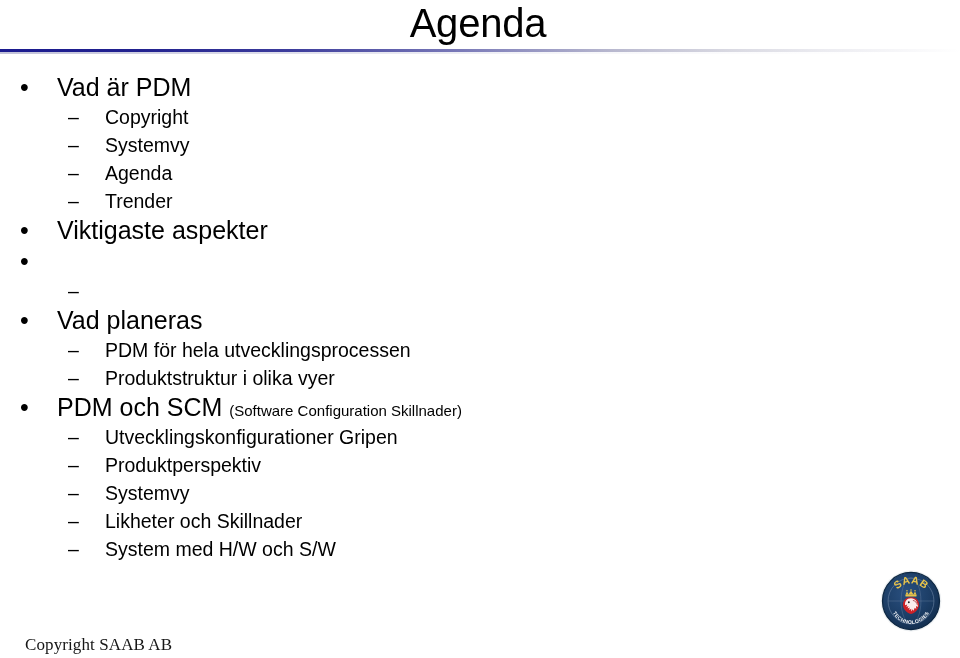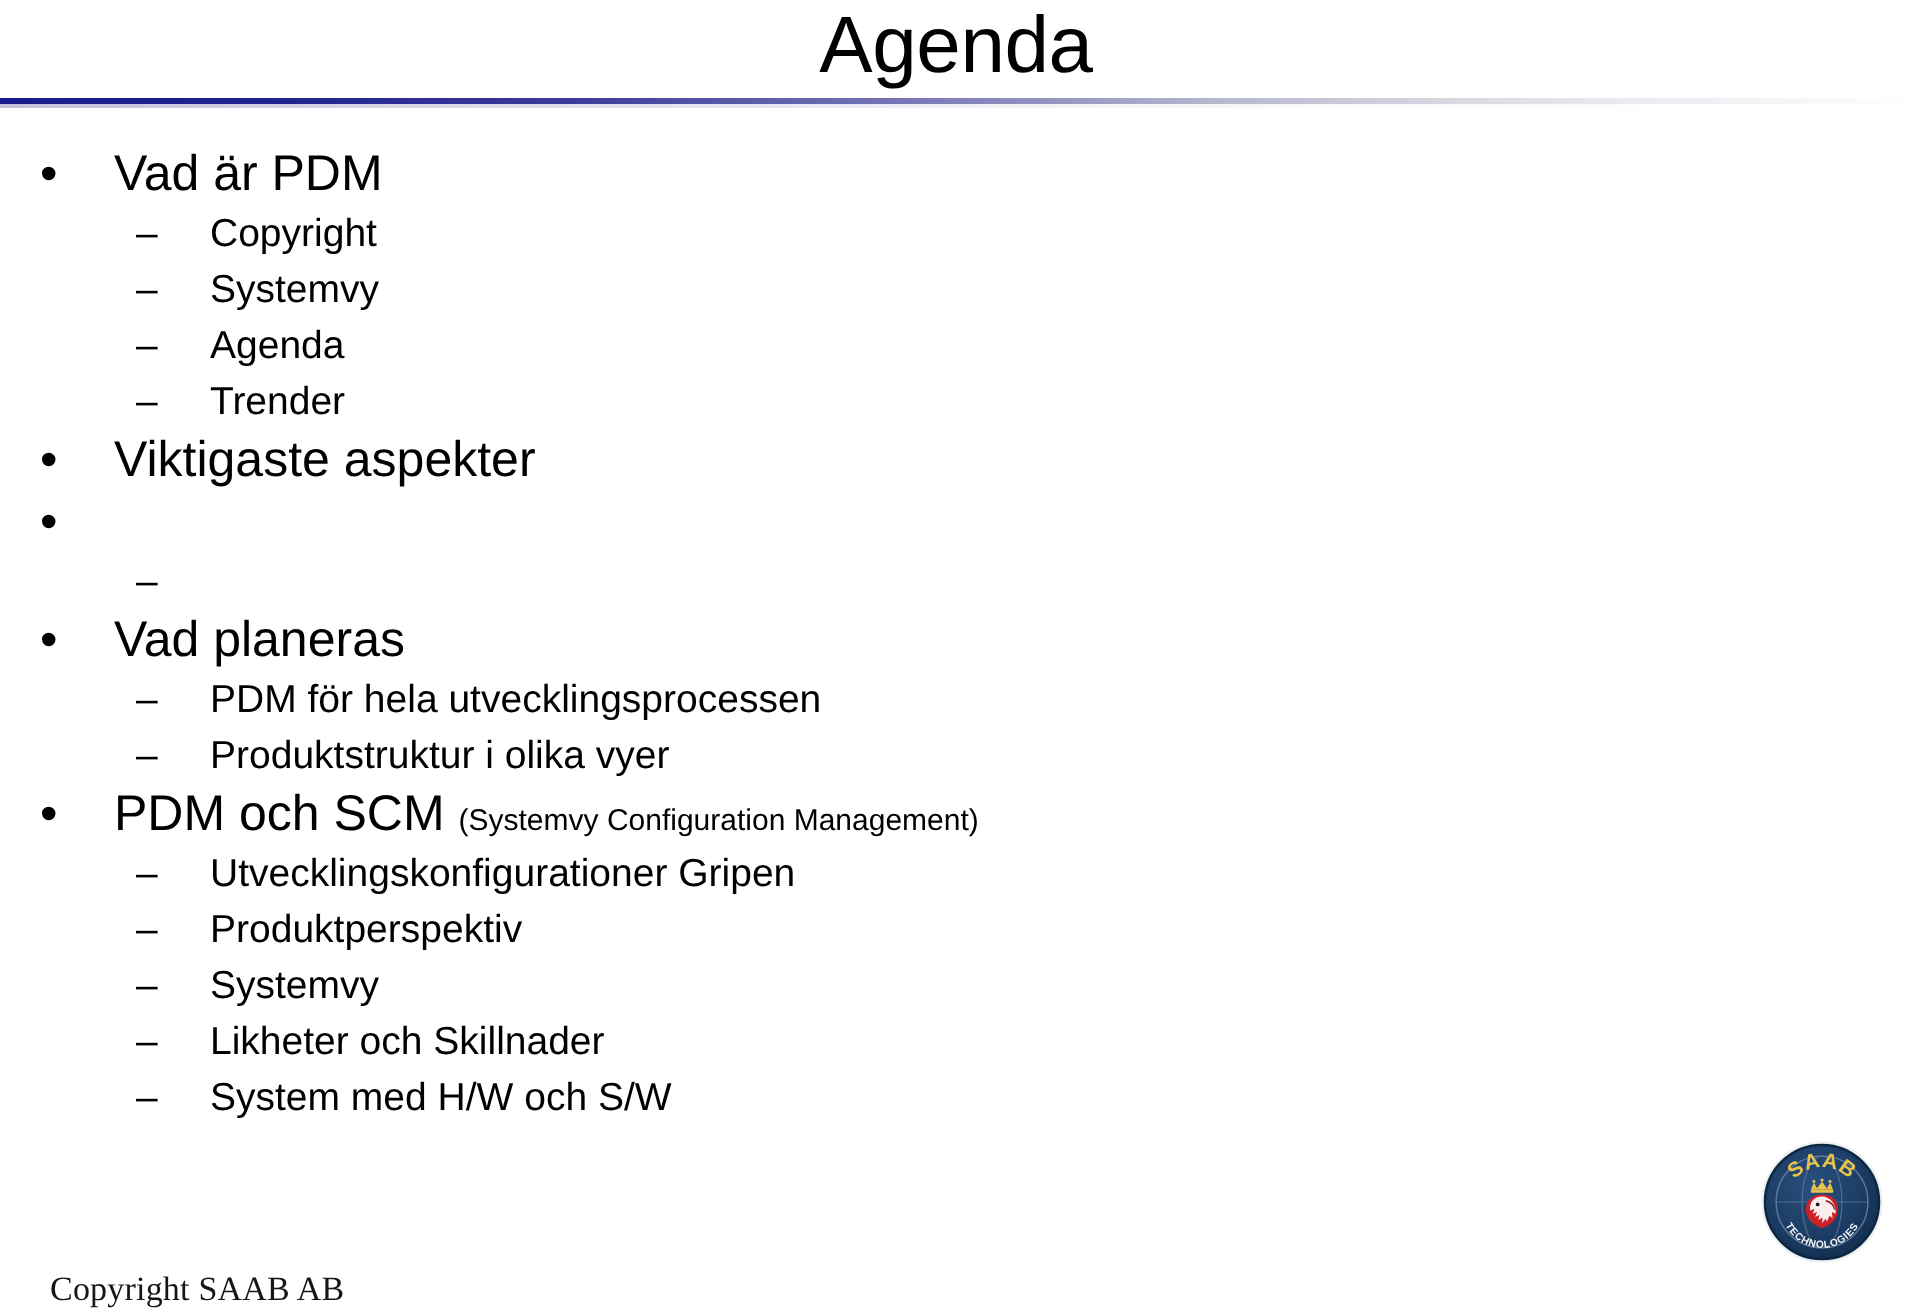--- a/index.html
+++ b/index.html
@@ -145,21 +145,21 @@
     <div class="row lvl2"><span class="marker">–</span><span class="label">Copyright</span></div>
     <div class="row lvl2"><span class="marker">–</span><span class="label">Systemvy</span></div>
     <div class="row lvl2"><span class="marker">–</span><span class="label">Agenda</span></div>
     <div class="row lvl2"><span class="marker">–</span><span class="label">Trender</span></div>
     <div class="row lvl1"><span class="marker">•</span><span class="label">Viktigaste aspekter</span></div>
     <div class="row lvl1"><span class="marker">•</span></div>
     <div class="row lvl2"><span class="marker">–</span></div>
     <div class="row lvl1"><span class="marker">•</span><span class="label">Vad planeras</span></div>
     <div class="row lvl2"><span class="marker">–</span><span class="label">PDM för hela utvecklingsprocessen</span></div>
     <div class="row lvl2"><span class="marker">–</span><span class="label">Produktstruktur i olika vyer</span></div>
-    <div class="row lvl1"><span class="marker">•</span><span class="label">PDM och SCM </span><span class="paren">(Systemvy Configuration Management)</span></div>
+    <div class="row lvl1"><span class="marker">•</span><span class="label">PDM och SCM </span><span class="paren">(Software Configuration Skillnader)</span></div>
     <div class="row lvl2"><span class="marker">–</span><span class="label">Utvecklingskonfigurationer Gripen</span></div>
     <div class="row lvl2"><span class="marker">–</span><span class="label">Produktperspektiv</span></div>
     <div class="row lvl2"><span class="marker">–</span><span class="label">Systemvy</span></div>
     <div class="row lvl2"><span class="marker">–</span><span class="label">Likheter och Skillnader</span></div>
     <div class="row lvl2"><span class="marker">–</span><span class="label">System med H/W och S/W</span></div>
   </div>
 
 <div id="copyright">Copyright SAAB AB</div>
 
 <div id="saab-logo">

